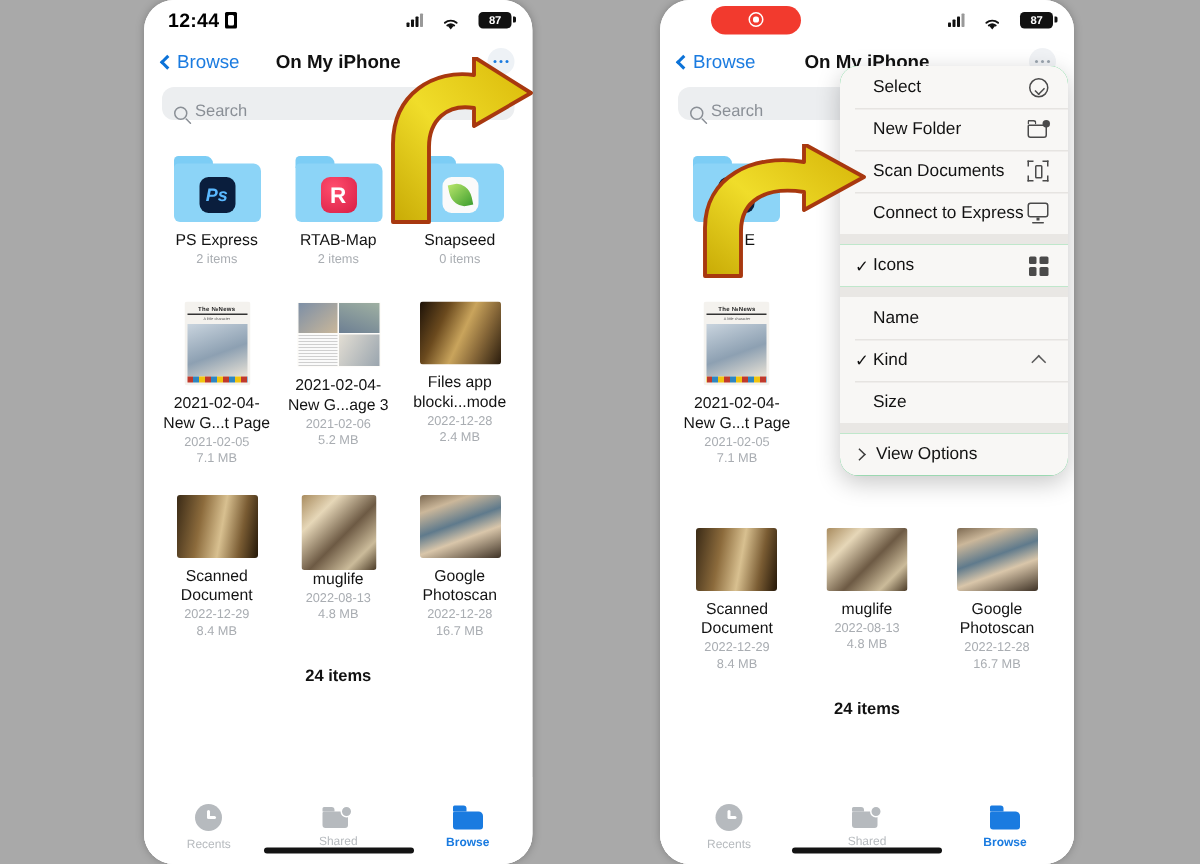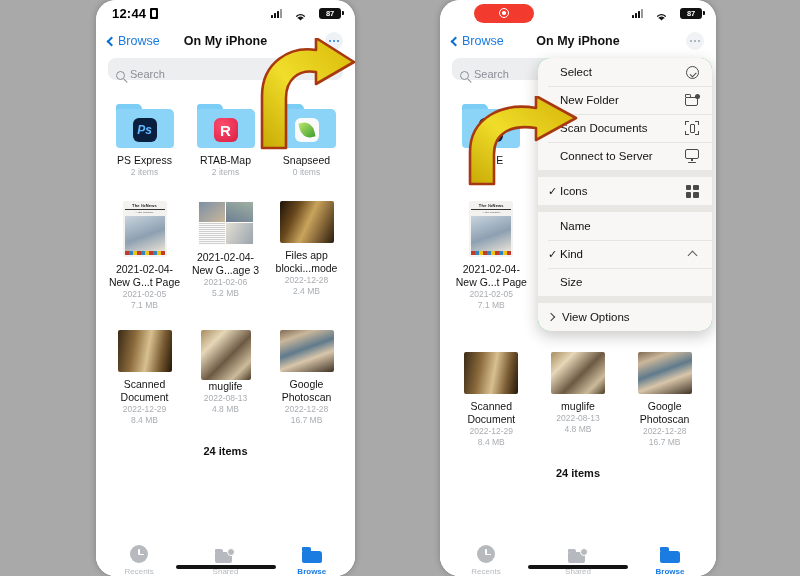--- a/index.html
+++ b/index.html
@@ -166,21 +166,21 @@
   .roomC { width:100%;height:100%;
     background: linear-gradient(135deg,#a88b5e 0%,#e6d7b8 25%,#6d5a44 55%,#cbbb9a 80%,#4a3a26 100%); }
   .roomD { width:100%;height:100%;
     background: linear-gradient(160deg,#7d6a52 0%,#cbb79a 20%,#5f7a8c 45%,#d9c6aa 65%,#3e3226 100%); }
 
   .itemcount { text-align:center; font-size: 11px; font-weight: bold; color: #111; }
 
   
   .tabbar {
     position: absolute; left: 0; right: 0; bottom: 0; height: 58px;
-    display: flex; align-items: flex-end; padding-top: 8px;
+    display: flex; align-items: center; padding-top: 8px;
     background: #fff;
   }
   .tab { flex: 1; display: flex; flex-direction: column; align-items: center; gap: 4px; }
   .tab-lbl { font-size: 8px; color: #b6babe; }
   .tab.active .tab-lbl { color: #1a7be0; font-weight: bold; }
   .ic-clock {
     width: 18px; height: 18px; border-radius: 50%; background: #b6babe; position: relative;
   }
   .ic-clock::before { content:""; position:absolute; left:8px; top:4px; width:1.6px; height:6px; background:#fff; border-radius:1px;}
   .ic-clock::after  { content:""; position:absolute; left:8.5px; top:8.5px; width:5px; height:1.6px; background:#fff; border-radius:1px;}
@@ -194,21 +194,21 @@
   .ic-browse { width: 20px; height: 16px; position: relative; }
   .ic-browse .f { position:absolute; left:0; bottom:0; width:20px; height:12px; background:#1a7be0; border-radius:1px 3px 2px 2px;}
   .ic-browse .t { position:absolute; left:0; top:0; width:9px; height:4px; background:#1a7be0; border-radius:1px 2px 0 0;}
   .homebar {
     position:absolute; left:50%; bottom:7px; transform:translateX(-50%);
     width: 100px; height: 4px; background:#131313; border-radius: 3px;
   }
 
   
   .ctxmenu {
-    position: absolute; right: 4px; top: 58px; width: 174px;
+    position: absolute; right: 4px; top: 44px; width: 152px;
     background: #22c55e; border-radius: 12px; overflow: hidden;
     box-shadow: 0 5px 16px rgba(0,0,0,.22);
     font-size: 11.5px; color: #121212; z-index: 30;
   }
   .mi {
     height: 28px; display: flex; align-items: center;
     padding: 0 12px 0 10px; background: #f8f7f5; position: relative;
   }
   .mi + .mi::before {
     content:""; position:absolute; left:10px; right:0; top:0; height:1px; background:#e6e4e1;
@@ -591,21 +591,21 @@
                 <span class="c c1"></span>
                 <span class="c c2"></span>
                 <span class="c c3"></span>
                 <span class="c c4"></span>
                 <span class="pg"></span>
               </span>
             </span>
         </div>
         <div class="mi">
           <span class="chk"></span>
-          <span class="lbl">Connect to Server</span>
+          <span class="lbl">Connect to Express</span>
           <span class="ic">
               <span class="ic-server">
                 <span class="scr"></span>
                 <span class="st"></span>
                 <span class="bs"></span>
               </span>
             </span>
         </div>
 
         <div class="sep"></div>

